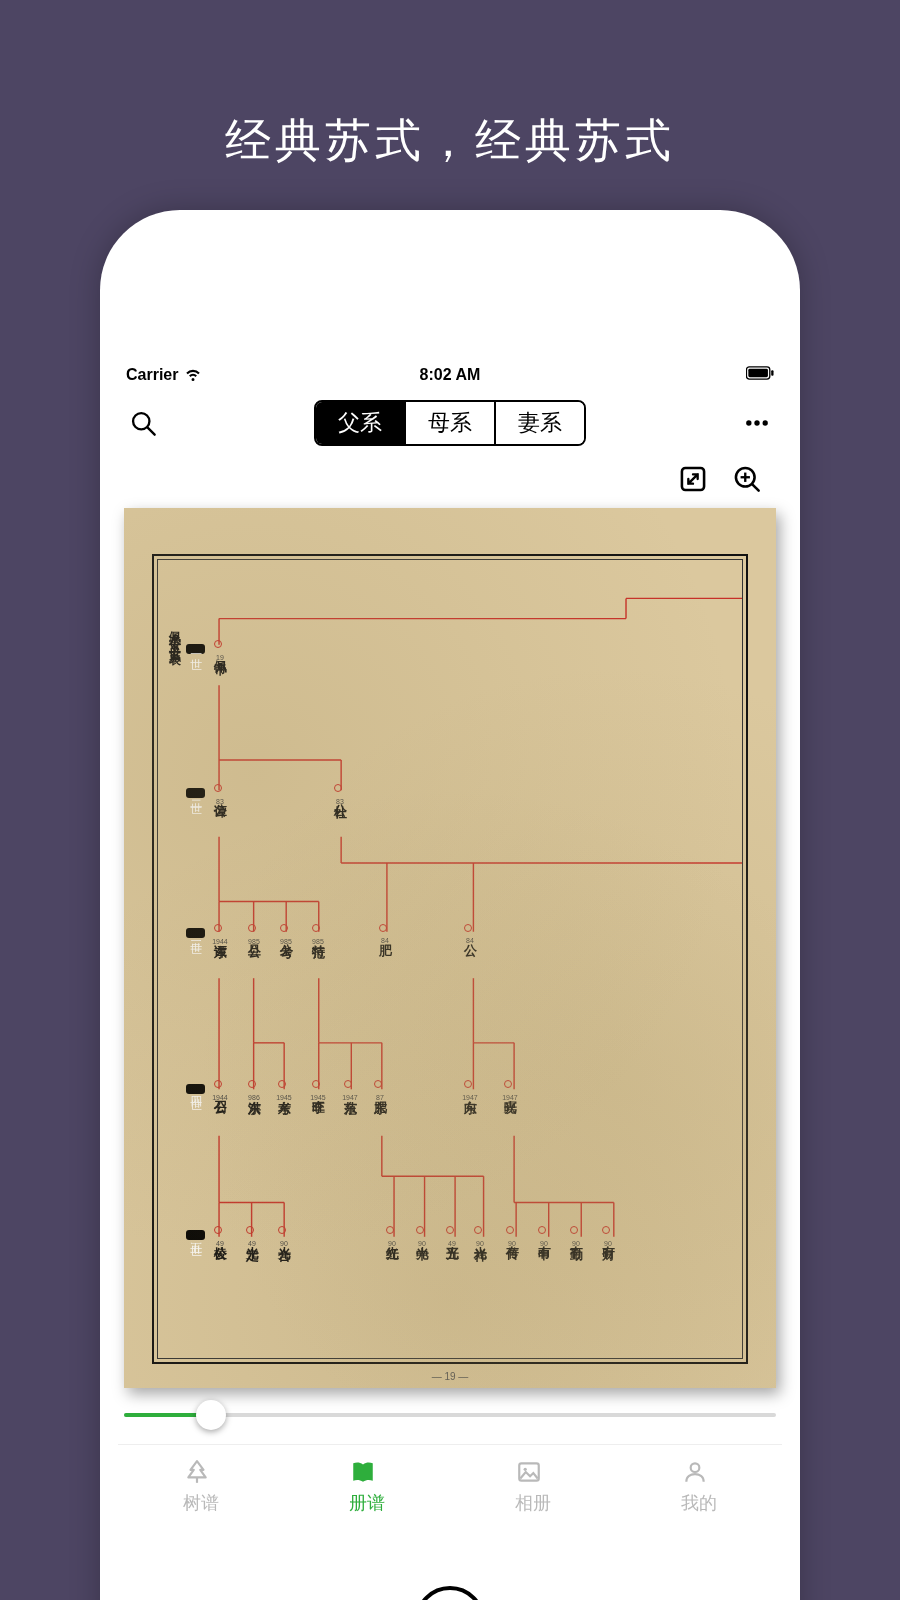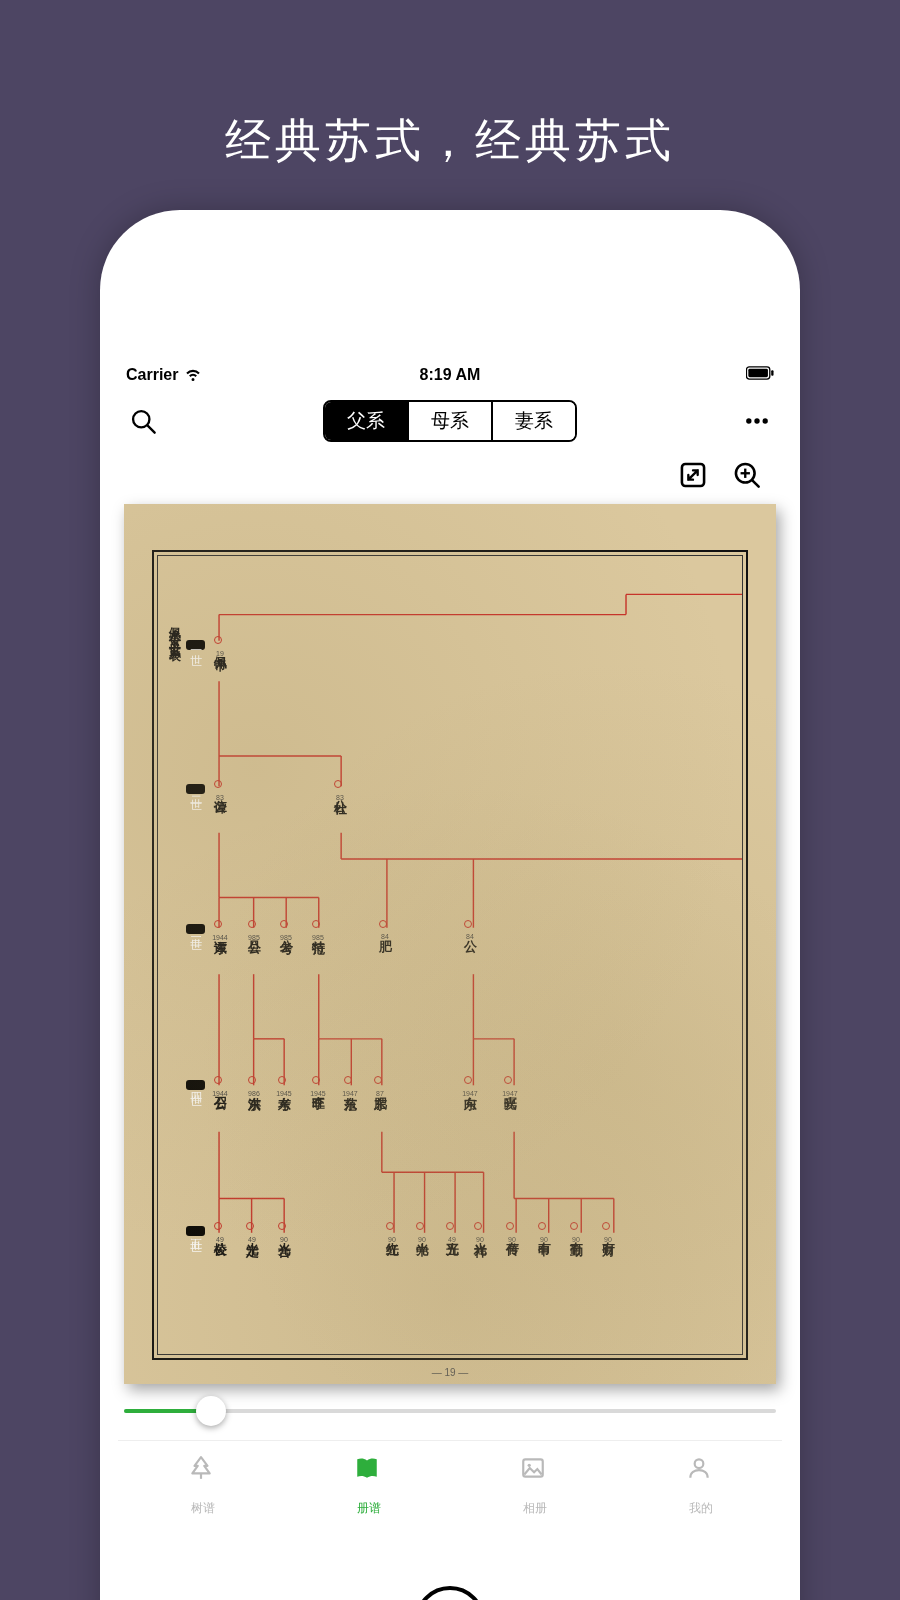--- a/index.html
+++ b/index.html
@@ -54,21 +54,21 @@
 }
 .seg {
   display: flex;
   border: 2.5px solid #000;
   border-radius: 8px;
   overflow: hidden;
   margin: 0 auto;
 }
 .seg-btn {
   padding: 6px 22px;
-  font-size: 19px;
+  font-size: 22px;
   border-right: 2px solid #000;
   background: #fff;
   color: #000;
 }
 .seg-btn:last-child { border-right: none; }
 .seg-btn.active { background: #000; color: #fff; }
 .icon-btn { width: 34px; height: 34px; display: flex; align-items: center; justify-content: center; }
 .icon-btn svg { width: 28px; height: 28px; }
 .util-row {
   display: flex;
@@ -194,21 +194,21 @@
   box-shadow: 0 2px 6px rgba(0,0,0,.35);
 }
 .tabbar {
   display: flex;
   justify-content: space-around;
   align-items: center;
   padding: 14px 0 0;
   border-top: 1px solid #eee;
   margin-top: 14px;
 }
-.tab-item { display: flex; flex-direction: column; align-items: flex-end; gap: 19px; font-size: 12px; color: #b9b9b9; }
+.tab-item { display: flex; flex-direction: column; align-items: flex-start; gap: 6px; font-size: 18px; color: #b9b9b9; }
 .tab-item.active { color: #2eae3c; }
 .tab-item svg { width: 28px; height: 26px; }
 .home-ind {
   position: absolute;
   bottom: -26px;
   left: 50%;
   transform: translateX(-50%);
   width: 70px; height: 70px;
   border: 4px solid #000;
   border-radius: 50%;
@@ -224,21 +224,21 @@
   <div class="status-bar">
     <div class="status-left">
       <span>Carrier</span>
       <span>
         <svg viewBox="0 0 24 24" width="18" height="18">
             <path fill="#000" d="M12 18.5a2 2 0 100 4 2 2 0 000-4zm-5.3-3.3a7.5 7.5 0 0110.6 0l-2 2a4.7 4.7 0 00-6.6 0zM3 11.5a12.7 12.7 0 0118 0l-2 2a9.9 9.9 0 00-14 0z"></path>
           </svg>
       </span>
     </div>
     <div class="status-center">
-      <span>8:19 AM</span>
+      <span>8:02 AM</span>
     </div>
     <div class="status-right">
       <span>
         <svg viewBox="0 0 30 14" width="28" height="14">
             <rect x="0.5" y="0.5" width="25" height="13" rx="3" fill="none" stroke="#000" stroke-width="1.4"></rect>
             <rect x="2.5" y="2.5" width="21" height="9" rx="1.5" fill="#000"></rect>
             <rect x="27" y="4" width="2.5" height="6" rx="1" fill="#000"></rect>
           </svg>
       </span>
     </div>

